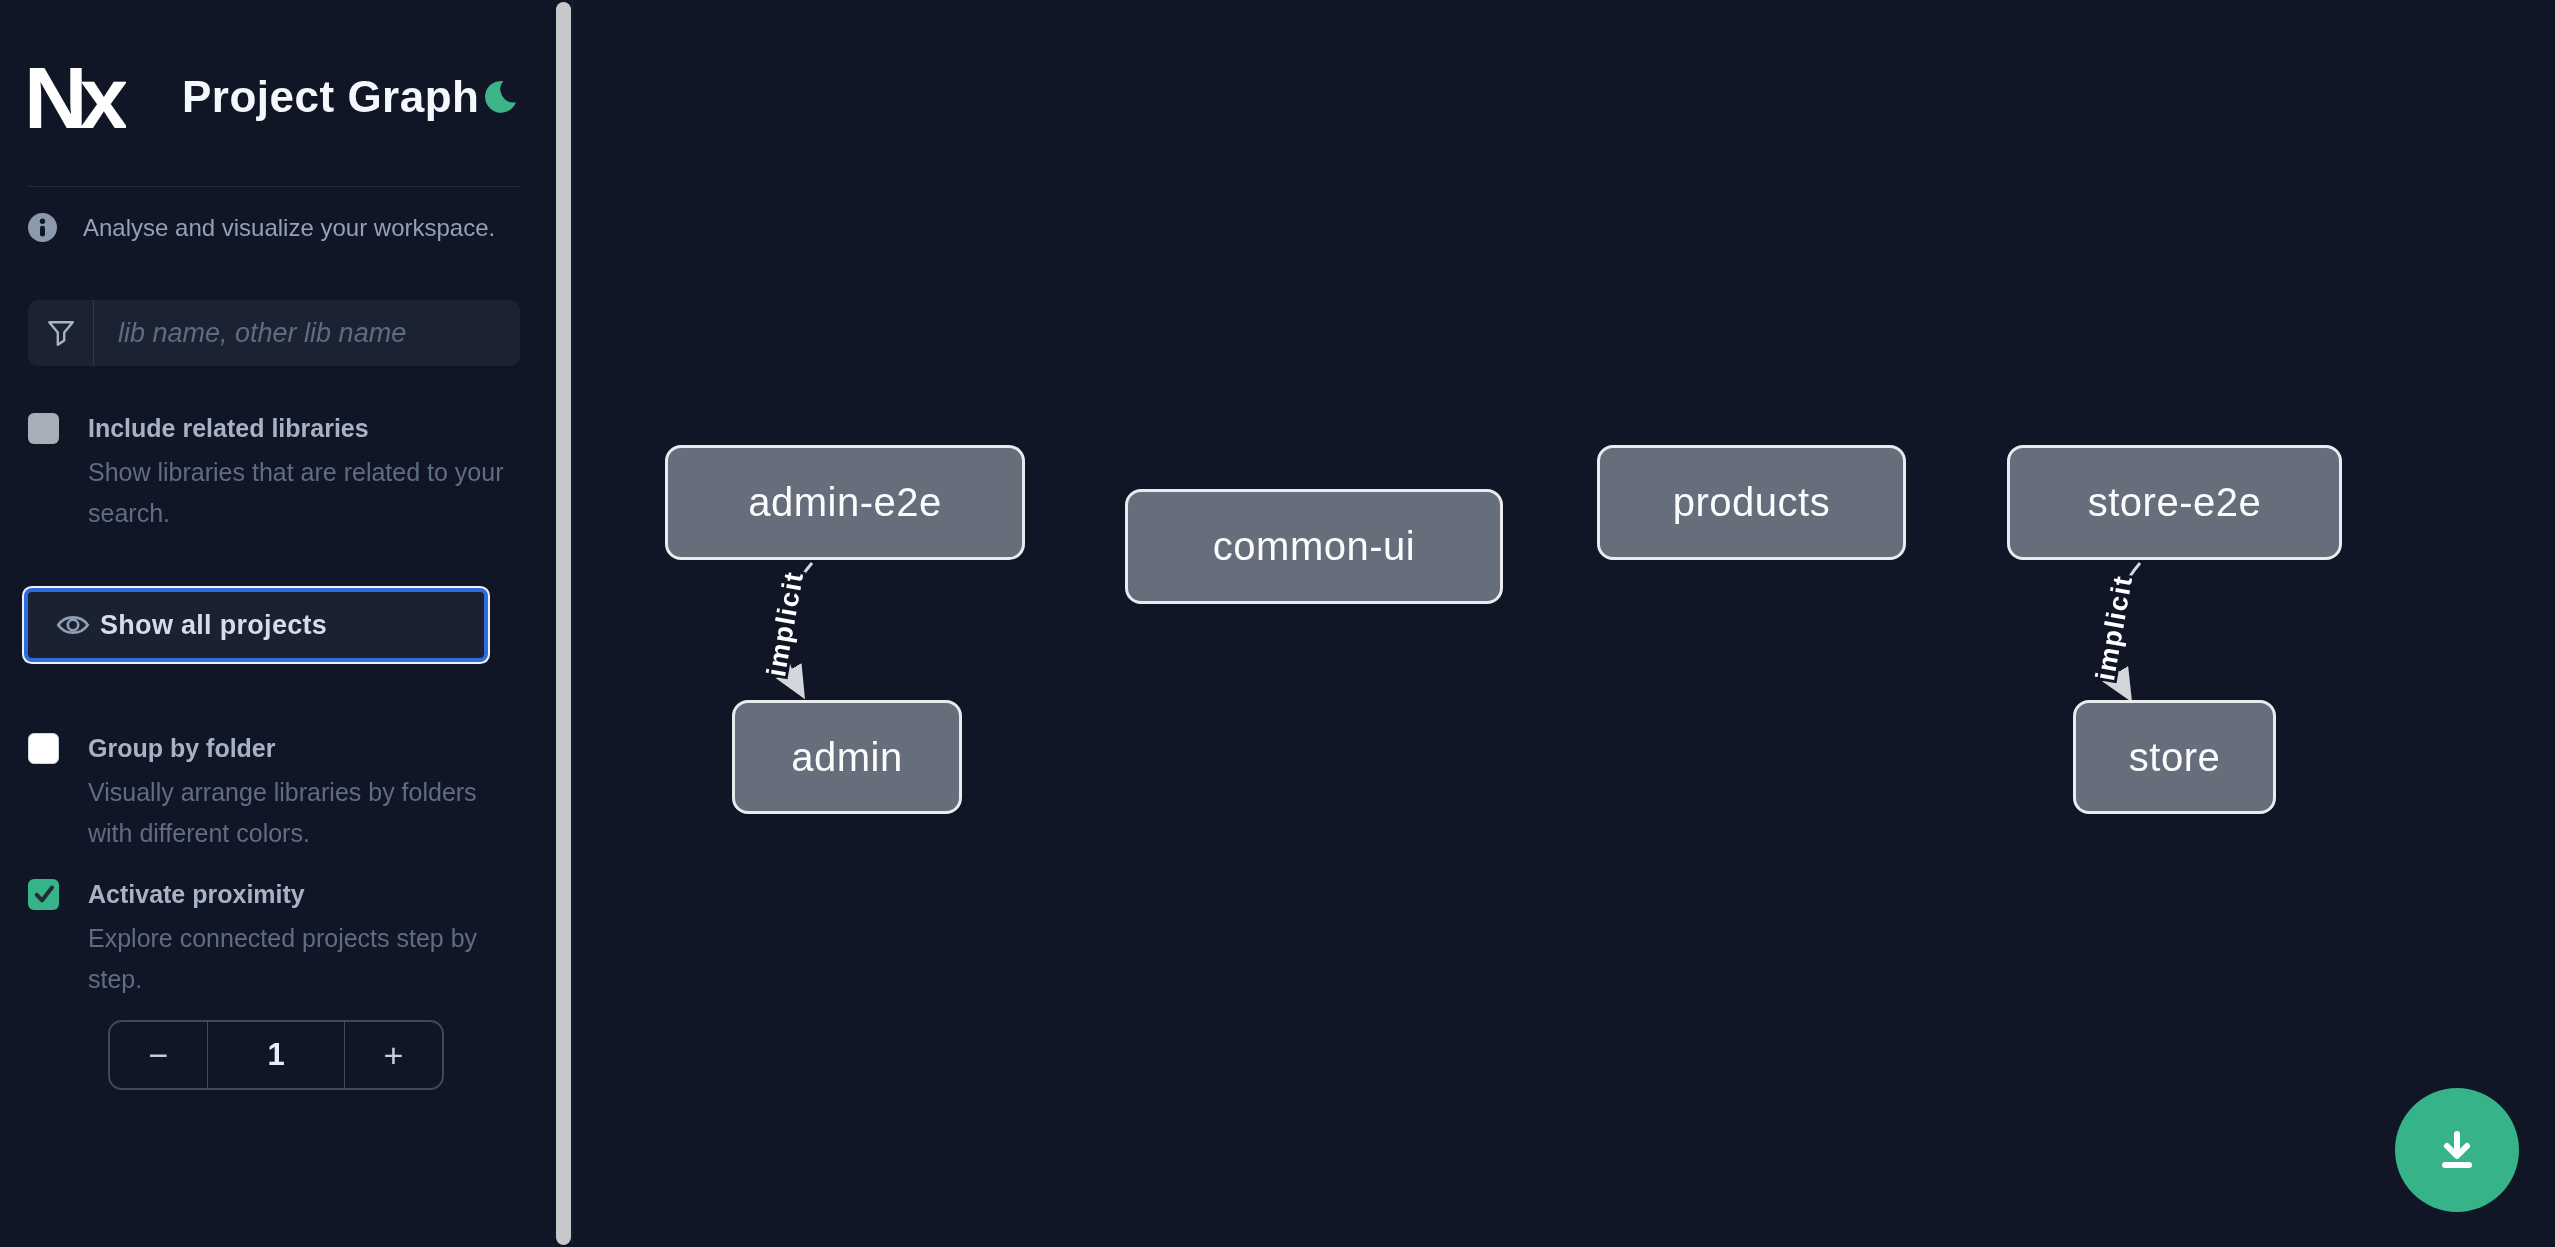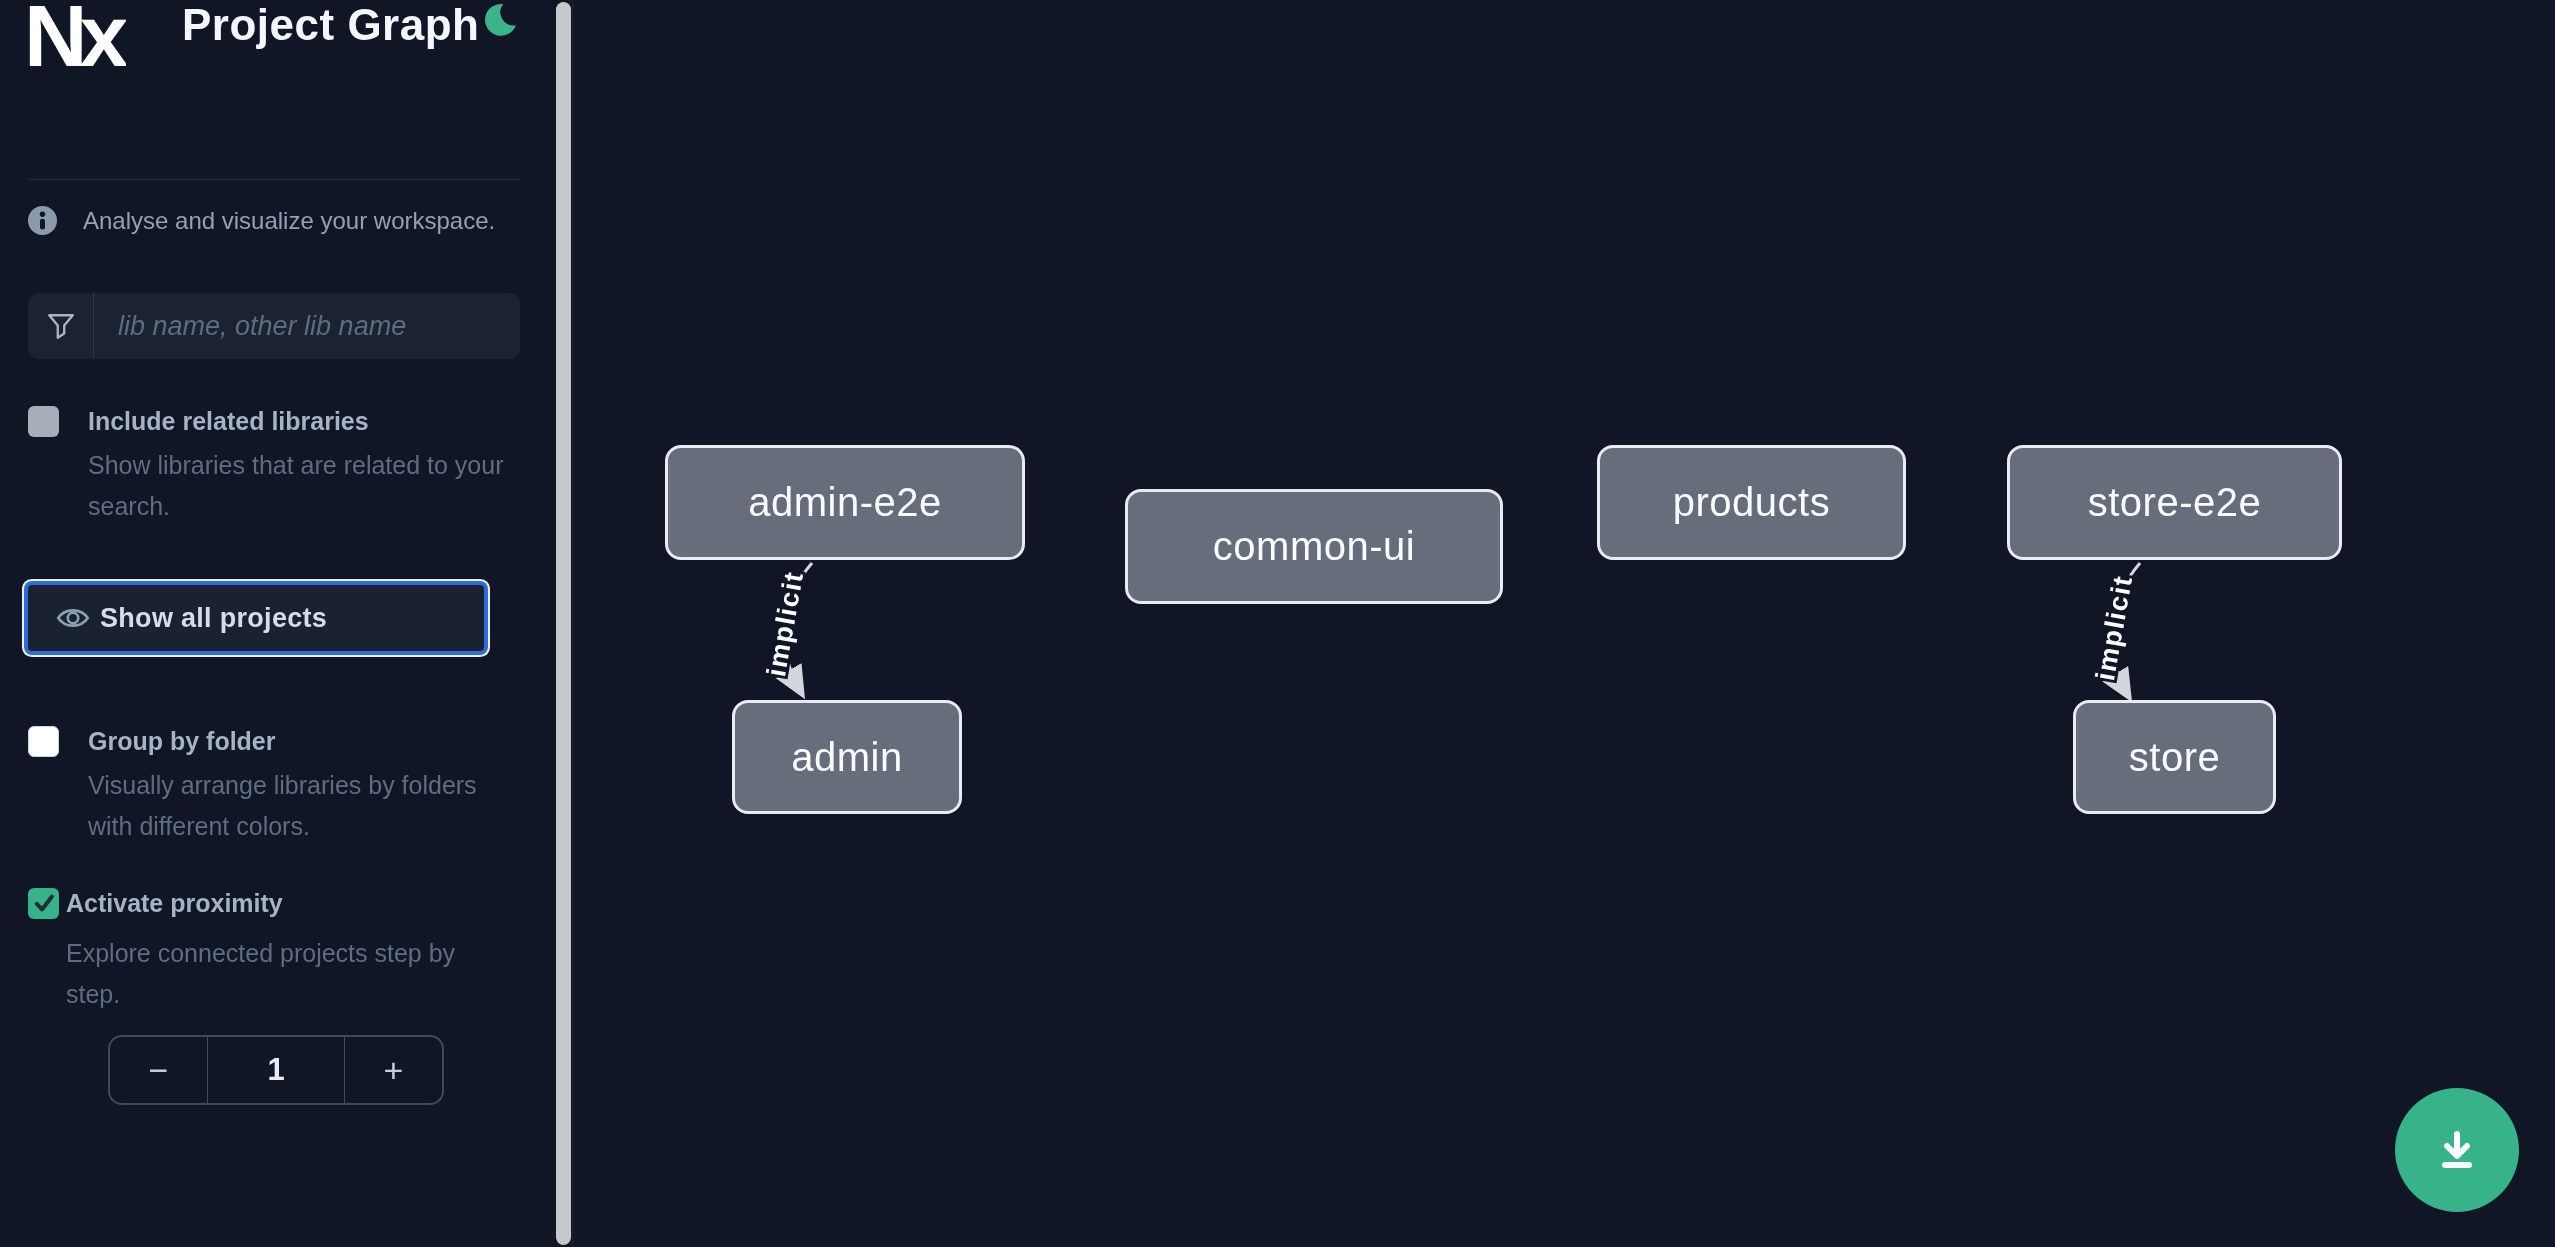--- a/index.html
+++ b/index.html
@@ -2,21 +2,21 @@
 <html><head>
 <meta charset="utf-8">
 <style>
   html,body{margin:0;padding:0;background:#101626;overflow:hidden;}
   *{box-sizing:border-box;font-family:"Liberation Sans",sans-serif;}
   #app{position:relative;width:2555px;height:1247px;background:#101626;}
 
   
   .sidebar{position:absolute;left:0;top:0;width:572px;height:1247px;background:#101626;}
   .sidebar-inner{padding:0 52px 0 28px;}
-  .sidebar-header{height:180px;display:flex;border-bottom:1px solid #232d3d;}
+  .sidebar-header{height:180px;display:flex;align-items:center;border-bottom:1px solid #232d3d;margin-top:7px;}
   .nx-logo{width:98px;height:70px;flex:none;}
   .page-title{color:#f4f7fb;font-size:44px;font-weight:700;margin-left:56px;letter-spacing:0.5px;}
   .theme-toggle{margin-left:auto;width:40px;height:40px;background:none;border:none;padding:0;cursor:pointer;display:flex;align-items:center;justify-content:center;}
 
   .intro-row{margin-top:26px;display:flex;align-items:center;gap:26px;}
   .intro-text{color:#93a1b5;font-size:24px;}
 
   .search-box{margin-top:58px;height:66px;width:492px;background:#1b2332;border-radius:10px;display:flex;align-items:stretch;overflow:hidden;}
   .search-icon-cell{width:66px;flex:none;display:flex;align-items:center;justify-content:center;border-right:1px solid #2e394c;}
   .search-input{flex:1;background:transparent;border:none;outline:none;color:#cbd5e1;font-size:27px;padding:0 24px;font-style:italic;}
@@ -101,21 +101,21 @@
         <span class="btn-label">Show all projects</span>
       </button>
 
 
       <div class="option-block" style="margin-top:74px;">
         <button class="checkbox default"></button>
         <div class="option-label">Group by folder</div>
         <div class="option-desc">Visually arrange libraries by folders with different colors.</div>
       </div>
 
-      <div class="option-block" style="margin-top:40px;gap:6px;">
+      <div class="option-block" style="margin-top:24px;">
         <button class="checkbox accent">
           <svg width="24" height="24" viewBox="0 0 30 30">
             <polyline points="6,16 12.5,23 25,7" fill="none" stroke="#232c3a" stroke-width="5" stroke-linecap="round" stroke-linejoin="round"></polyline>
           </svg>
         </button>
         <div class="option-label">Activate proximity</div>
         <div class="option-desc">Explore connected projects step by step.</div>
       </div>
 
       <div class="stepper">

